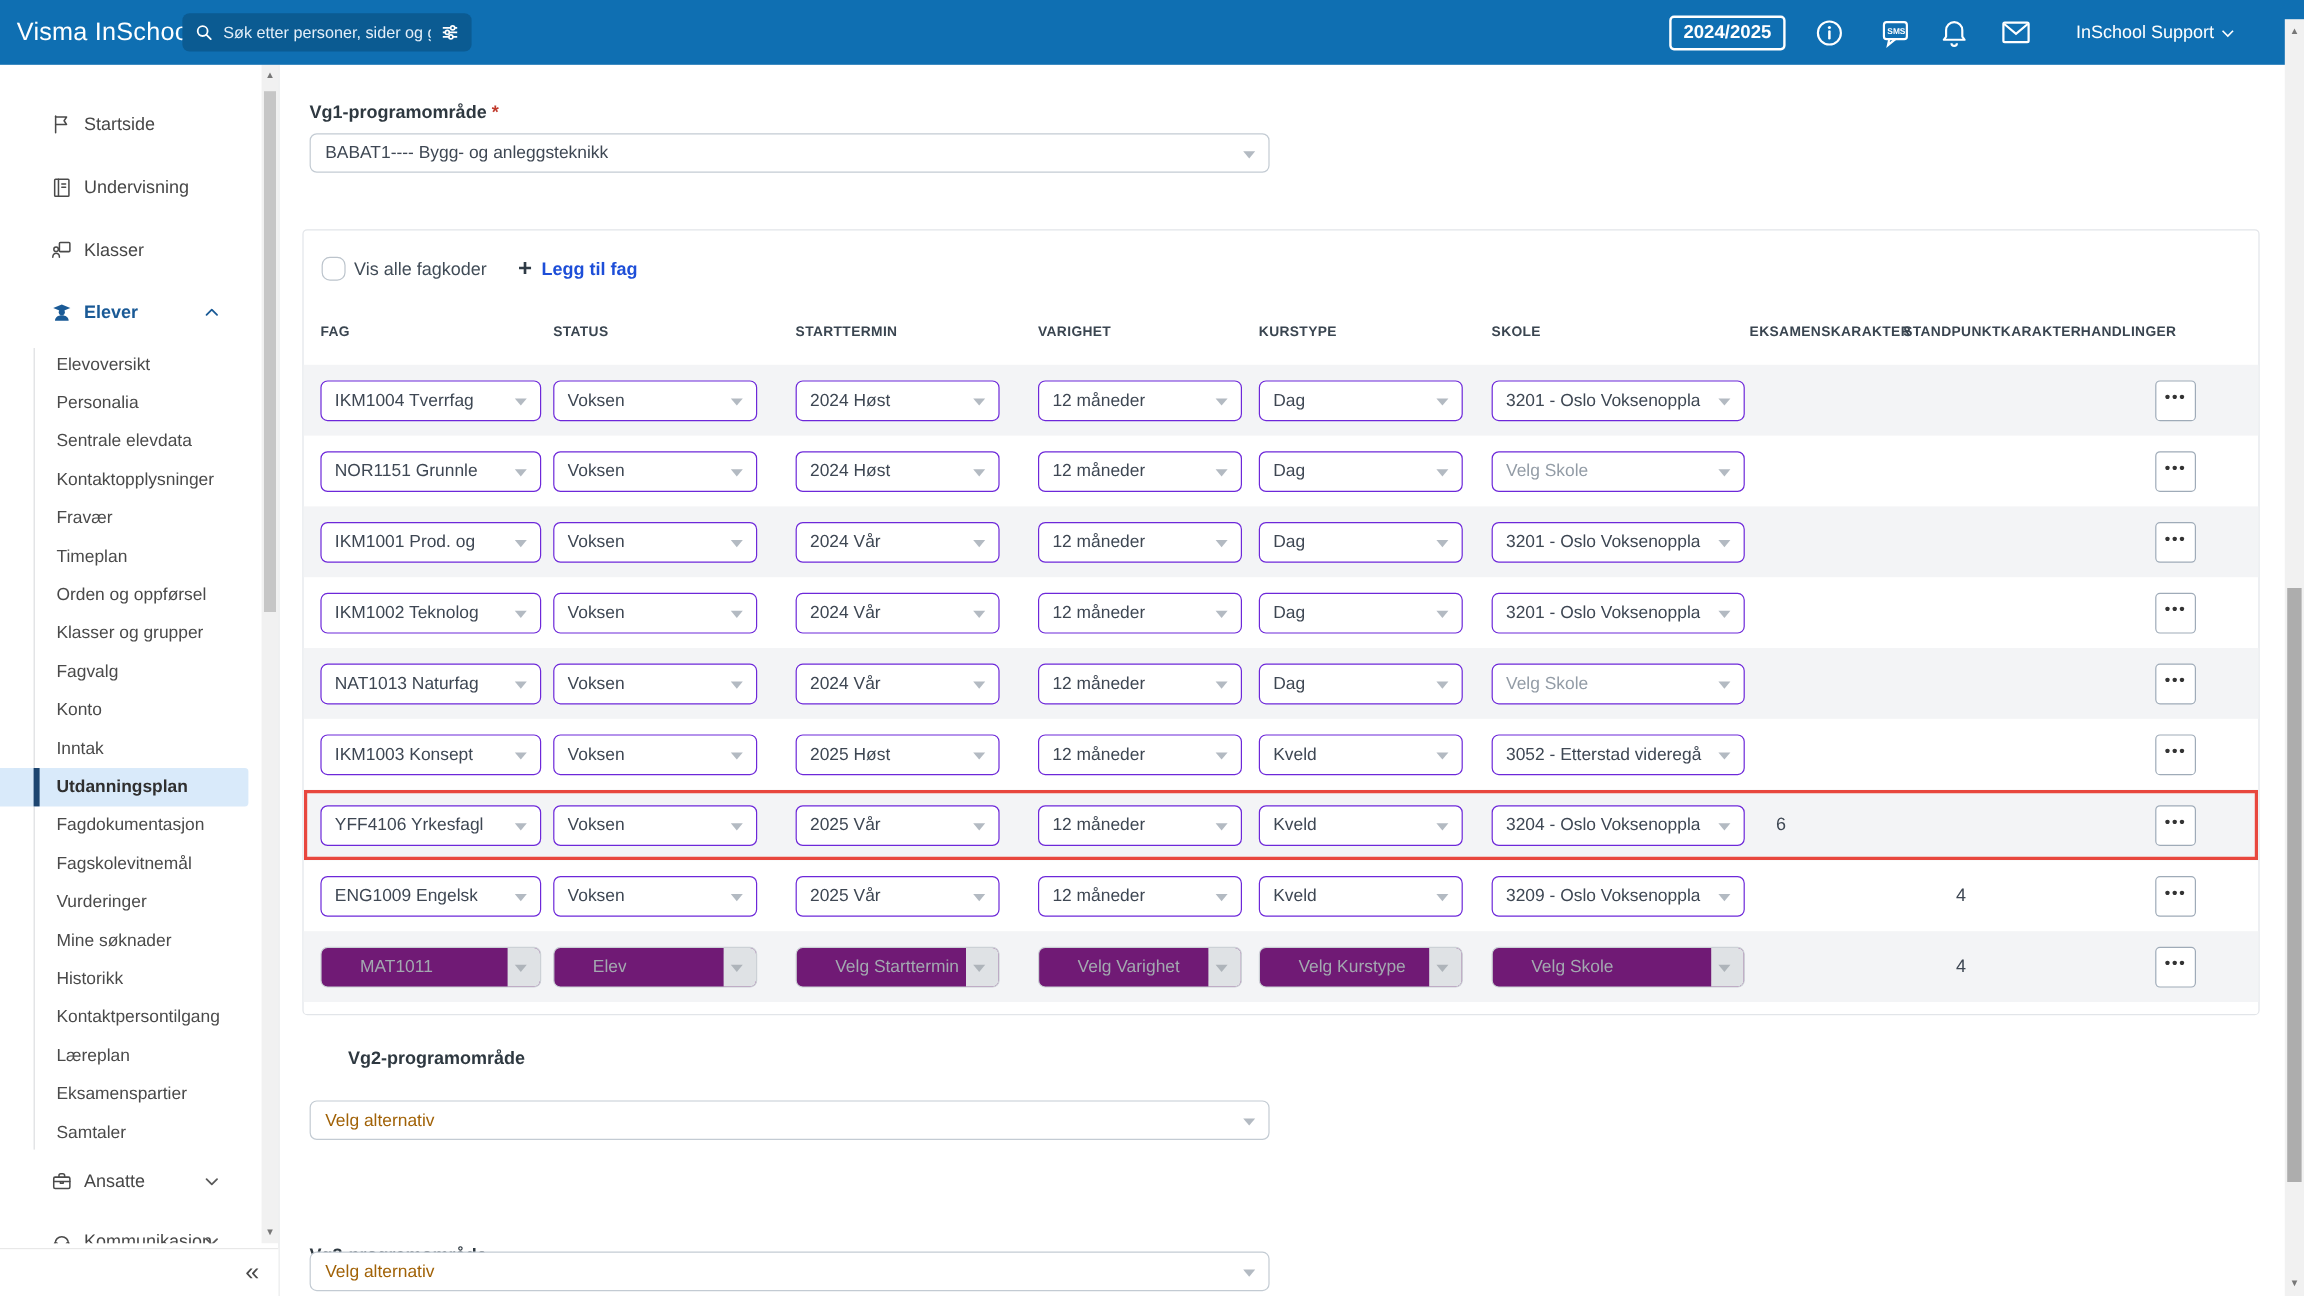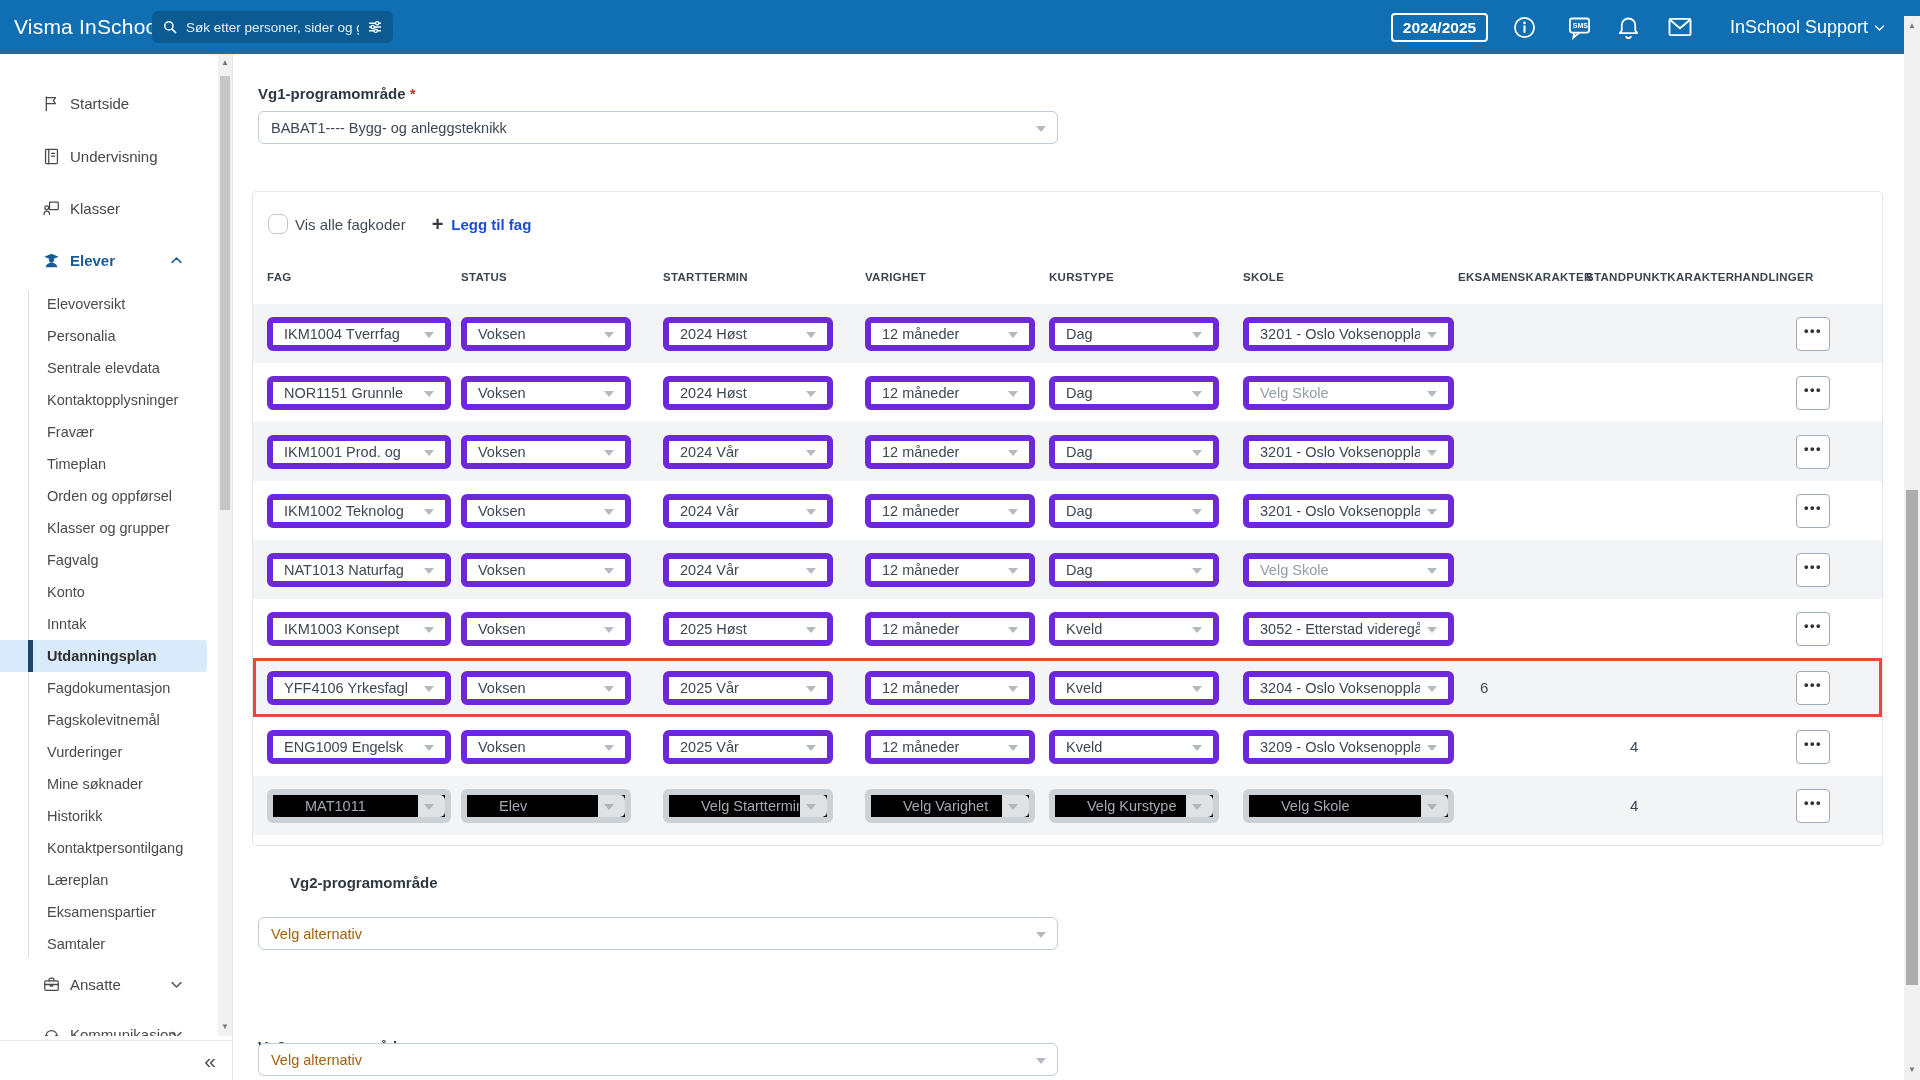--- a/index.html
+++ b/index.html
@@ -16,21 +16,21 @@
   .search input { flex:1; min-width:0; background:transparent; border:none; outline:none;
     color:#e3eef8; font-size:13.5px; font-family:"Liberation Sans",sans-serif; }
   .search input::placeholder { color:#e3eef8; opacity:1; }
   .tb-ico { display:flex; align-items:center; justify-content:center; }
   .year-btn { position:absolute; left:1391px; top:13px; width:97px; height:29px; background:transparent;
     border:2px solid #fff; border-radius:4px; color:#fff; font-weight:bold; font-size:15.5px;
     display:flex; align-items:center; justify-content:center; cursor:pointer; }
   .tb-right { position:absolute; top:0; height:54px; display:flex; align-items:center; }
   .info-ic { left:1512px; } .sms-ic { left:1566px; } .bell-ic { left:1615px; } .mail-ic { left:1666px; }
   .support { position:absolute; left:1730px; top:0; height:54px; display:flex; align-items:center; gap:4px;
-    color:#fff; font-size:18px; cursor:pointer; }
+    color:#fff; font-size:15px; cursor:pointer; }
 
   
   .sidebar { position:absolute; top:54px; left:0; width:233px; height:1026px; background:#fff;
     border-right:1px solid #e4e6e8; z-index:20; }
   .side-list { position:absolute; top:0; left:0; width:219px; height:982px; overflow:hidden; }
   .side-item { height:24px; display:flex; align-items:center; padding-left:42px; cursor:pointer;
     color:#474747; font-size:15px; position:relative; }
   .side-item .icon { width:19px; height:19px; margin-right:9px; display:flex; align-items:center; }
   .side-item .chev { position:absolute; right:22px; display:flex; }
   .side-item.sec-active { color:#1a5a96; font-weight:bold; }
@@ -80,25 +80,25 @@
   .add-plus { font-size:20px; font-weight:bold; color:#2f3b46; line-height:1; }
   .add-label { font-size:15px; font-weight:bold; color:#1d4ed8; }
   .grid9 { display:grid; grid-template-columns:194px 202px 202px 184px 194px 215px 128px 148px 1fr;
     align-items:center; padding:0 14px; }
   .col-headers { height:54px; }
   .col-h { font-size:11.5px; font-weight:bold; color:#3a4550; letter-spacing:.3px; }
   .rows { }
   .row { height:59px; }
   .row.gray { background:#f3f4f6; }
   .row.highlighted { box-shadow: inset 0 0 0 3px var(--hl, #e8473e); }
-  .dd { height:34px; background:#fff; border:6px solid #6d28d9; border-radius:6px; position:relative;
+  .dd { height:34px; background:#fff; border:1px solid #6d28d9; border-radius:6px; position:relative;
     display:flex; align-items:center; padding:0 28px 0 11px; font-size:14.5px; color:#3e4753; cursor:pointer; }
   .dd span { white-space:nowrap; overflow:hidden; }
   .dd.ph { color:#939ca6; }
-  .dd.disabled { background:#000000; border-color:#ccd1d6; color:#a3a9b0; cursor:default;padding-left:32px; }
+  .dd.disabled { background:#701a75; border-color:#ccd1d6; color:#a3a9b0; cursor:default;padding-left:32px; }
   .dd.disabled::before { content:""; position:absolute; right:0; top:0; bottom:0; width:27px;
     background:#dfe2e5; border-radius:0 5px 5px 0; }
   .dd.disabled::after { border-top-color:#aeb4ba; z-index:1; }
   .dd-fag { width:184px; } .dd-std { width:170px; } .dd-skole { width:211px; }
   .cell-eks { padding-left:22px; font-size:15px; color:#3e4753; }
   .cell-stand { padding-left:44px; font-size:15px; color:#3e4753; }
   .dots-btn { width:34px; height:34px; margin-left:62px; background:#fff; border:1px solid #9fabb8;
     border-radius:4px; display:flex; align-items:center; justify-content:center; cursor:pointer; }
   .dots-btn i { font-style:normal; font-size:13px; font-weight:bold; color:#333; letter-spacing:1.5px;
     line-height:0; margin-top:-6px; }

